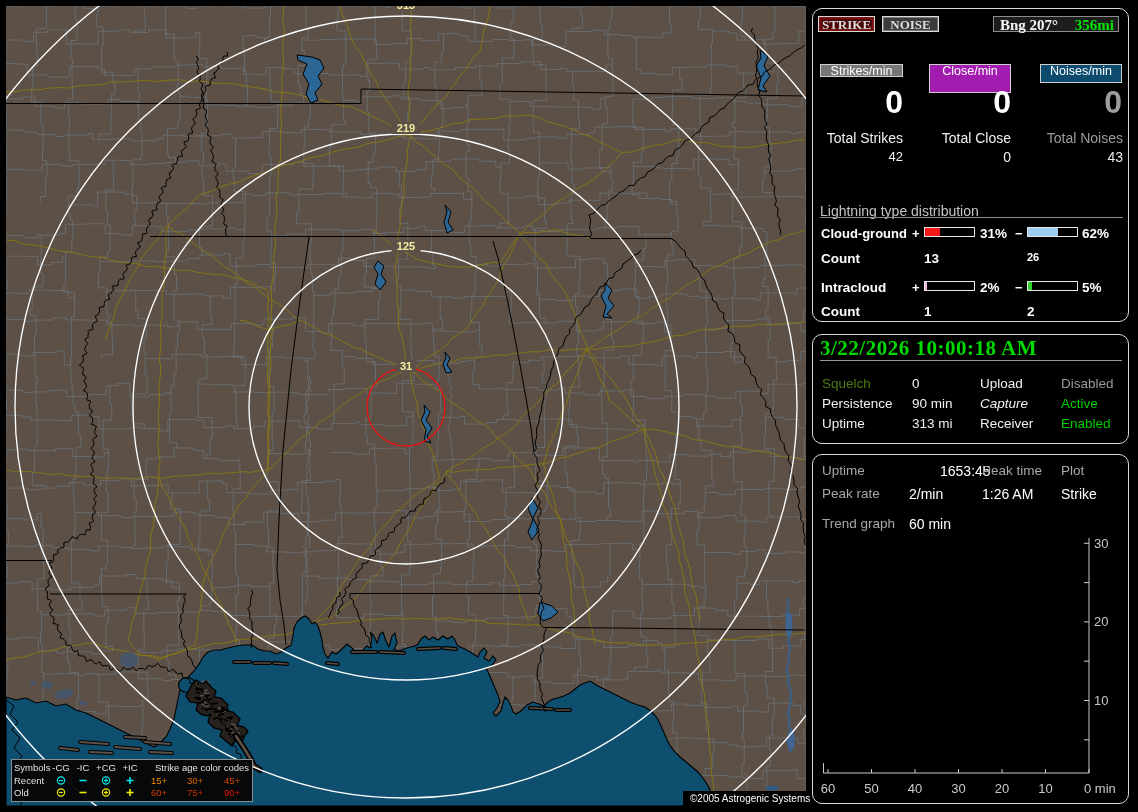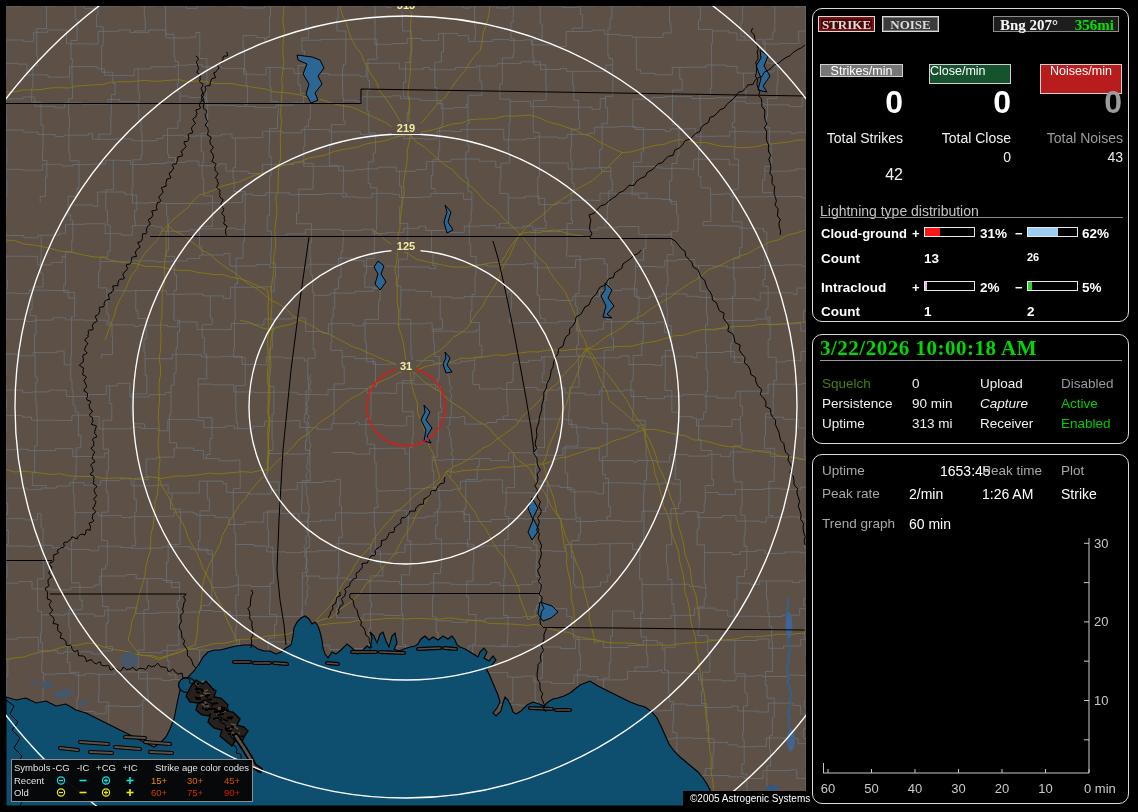--- a/index.html
+++ b/index.html
@@ -189,29 +189,29 @@
 <rect x="683" y="791" width="123" height="15" fill="#000"></rect>
 <text x="690" y="802" font-family="Liberation Sans, sans-serif" font-size="10" fill="#fff">©2005 Astrogenic Systems</text>
 </svg>
 <div style="position:absolute;left:812px;top:8px;width:317px;height:314px;border:1px solid #d9d9d9;border-radius:10px"></div>
 <div style="position:absolute;left:812px;top:334px;width:317px;height:110px;border:1px solid #d9d9d9;border-radius:10px"></div>
 <div style="position:absolute;left:812px;top:454px;width:317px;height:350px;border:1px solid #d9d9d9;border-radius:10px"></div>
 <div style="position:absolute;left:818px;top:16px;width:57px;height:16px;background:#4b0707;border:1px solid #d9d9d9;box-shadow:inset 0 0 0 2px #7a1111;text-align:center;line-height:16px;font-family:'Liberation Serif',serif;font-weight:bold;font-size:13px;color:#dcdcdc">STRIKE</div>
 <div style="position:absolute;left:882px;top:16px;width:57px;height:16px;background:#3b3b3b;border:1px solid #d9d9d9;box-shadow:inset 0 0 0 1px #777;text-align:center;line-height:16px;font-family:'Liberation Serif',serif;font-weight:bold;font-size:13px;color:#dcdcdc">NOISE</div>
 <div style="position:absolute;left:993px;top:16px;width:126px;height:16px;background:#1d1d1d;border:1px solid #8c8c8c;line-height:16px;font-family:'Liberation Serif',serif;font-weight:bold;font-size:15px"><span style="color:#f5f5f5;padding-left:6px">Bng 207°</span><span style="color:#00e400;float:right;padding-right:4px">356mi</span></div>
 <div style="position:absolute;left:820px;top:64px;width:83px;height:13px;background:#767676;border:1px solid #cfcfcf;text-align:center;line-height:13px;font-family:'Liberation Sans',sans-serif;font-size:12.5px;color:#fff">Strikes/min</div>
-<div style="position:absolute;left:929px;top:64px;width:82px;height:20px;background:#14532d;border:1px solid #cfcfcf;line-height:13px;font-family:'Liberation Sans',sans-serif;font-size:12.5px;color:#fff">Close/min</div>
-<div style="position:absolute;left:1040px;top:64px;width:82px;height:30px;background:#b91c1c;border:1px solid #cfcfcf;text-align:center;line-height:13px;font-family:'Liberation Sans',sans-serif;font-size:12.5px;color:#fff">Noises/min</div>
+<div style="position:absolute;left:929px;top:64px;width:82px;height:29px;background:#a21caf;border:1px solid #cfcfcf;text-align:center;line-height:13px;font-family:'Liberation Sans',sans-serif;font-size:12.5px;color:#fff">Close/min</div>
+<div style="position:absolute;left:1040px;top:64px;width:82px;height:19px;background:#0c4a6e;border:1px solid #cfcfcf;text-align:center;line-height:13px;font-family:'Liberation Sans',sans-serif;font-size:12.5px;color:#fff">Noises/min</div>
 <div style="position:absolute;right:235px;top:84px;font-family:'Liberation Sans',sans-serif;font-size:32px;color:#fff;font-weight:bold;white-space:nowrap;">0</div>
 <div style="position:absolute;right:127px;top:84px;font-family:'Liberation Sans',sans-serif;font-size:32px;color:#fff;font-weight:bold;white-space:nowrap;">0</div>
 <div style="position:absolute;right:16px;top:84px;font-family:'Liberation Sans',sans-serif;font-size:32px;color:#9c9c9c;font-weight:bold;white-space:nowrap;">0</div>
 <div style="position:absolute;right:235px;top:130px;font-family:'Liberation Sans',sans-serif;font-size:14px;color:#f0f0f0;white-space:nowrap;">Total Strikes</div>
 <div style="position:absolute;right:127px;top:130px;font-family:'Liberation Sans',sans-serif;font-size:14px;color:#f0f0f0;white-space:nowrap;">Total Close</div>
 <div style="position:absolute;right:15px;top:130px;font-family:'Liberation Sans',sans-serif;font-size:14px;color:#9c9c9c;white-space:nowrap;">Total Noises</div>
-<div style="position:absolute;right:235px;top:166px;font-family:'Liberation Sans',sans-serif;font-size:16px;color:#f0f0f0;white-space:nowrap;">42</div>
+<div style="position:absolute;right:235px;top:149px;font-family:'Liberation Sans',sans-serif;font-size:13px;color:#f0f0f0;white-space:nowrap;">42</div>
 <div style="position:absolute;right:127px;top:149px;font-family:'Liberation Sans',sans-serif;font-size:14px;color:#f0f0f0;white-space:nowrap;">0</div>
 <div style="position:absolute;right:15px;top:149px;font-family:'Liberation Sans',sans-serif;font-size:14px;color:#e8e8e8;white-space:nowrap;">43</div>
 <div style="position:absolute;left:820px;top:203px;font-family:'Liberation Sans',sans-serif;font-size:14px;color:#c4c4c4;white-space:nowrap;">Lightning type distribution</div>
 <div style="position:absolute;left:820px;top:217px;width:303px;height:1px;background:#8a8a8a"></div>
 <div style="position:absolute;left:821px;top:226px;font-family:'Liberation Sans',sans-serif;font-size:13px;color:#fff;font-weight:bold;white-space:nowrap;">Cloud-ground</div>
 <div style="position:absolute;left:912px;top:226px;font-family:'Liberation Sans',sans-serif;font-size:13px;color:#fff;font-weight:bold;white-space:nowrap;">+</div>
 <div style="position:absolute;left:924px;top:227px;width:51px;height:9.5px;border:1px solid #e8e8e8;background:#000">
     <div style="width:31%;height:100%;background:#f61717"></div>
   </div>
 <div style="position:absolute;left:980px;top:226px;font-family:'Liberation Sans',sans-serif;font-size:13.5px;color:#fff;font-weight:bold;white-space:nowrap;">31%</div>

